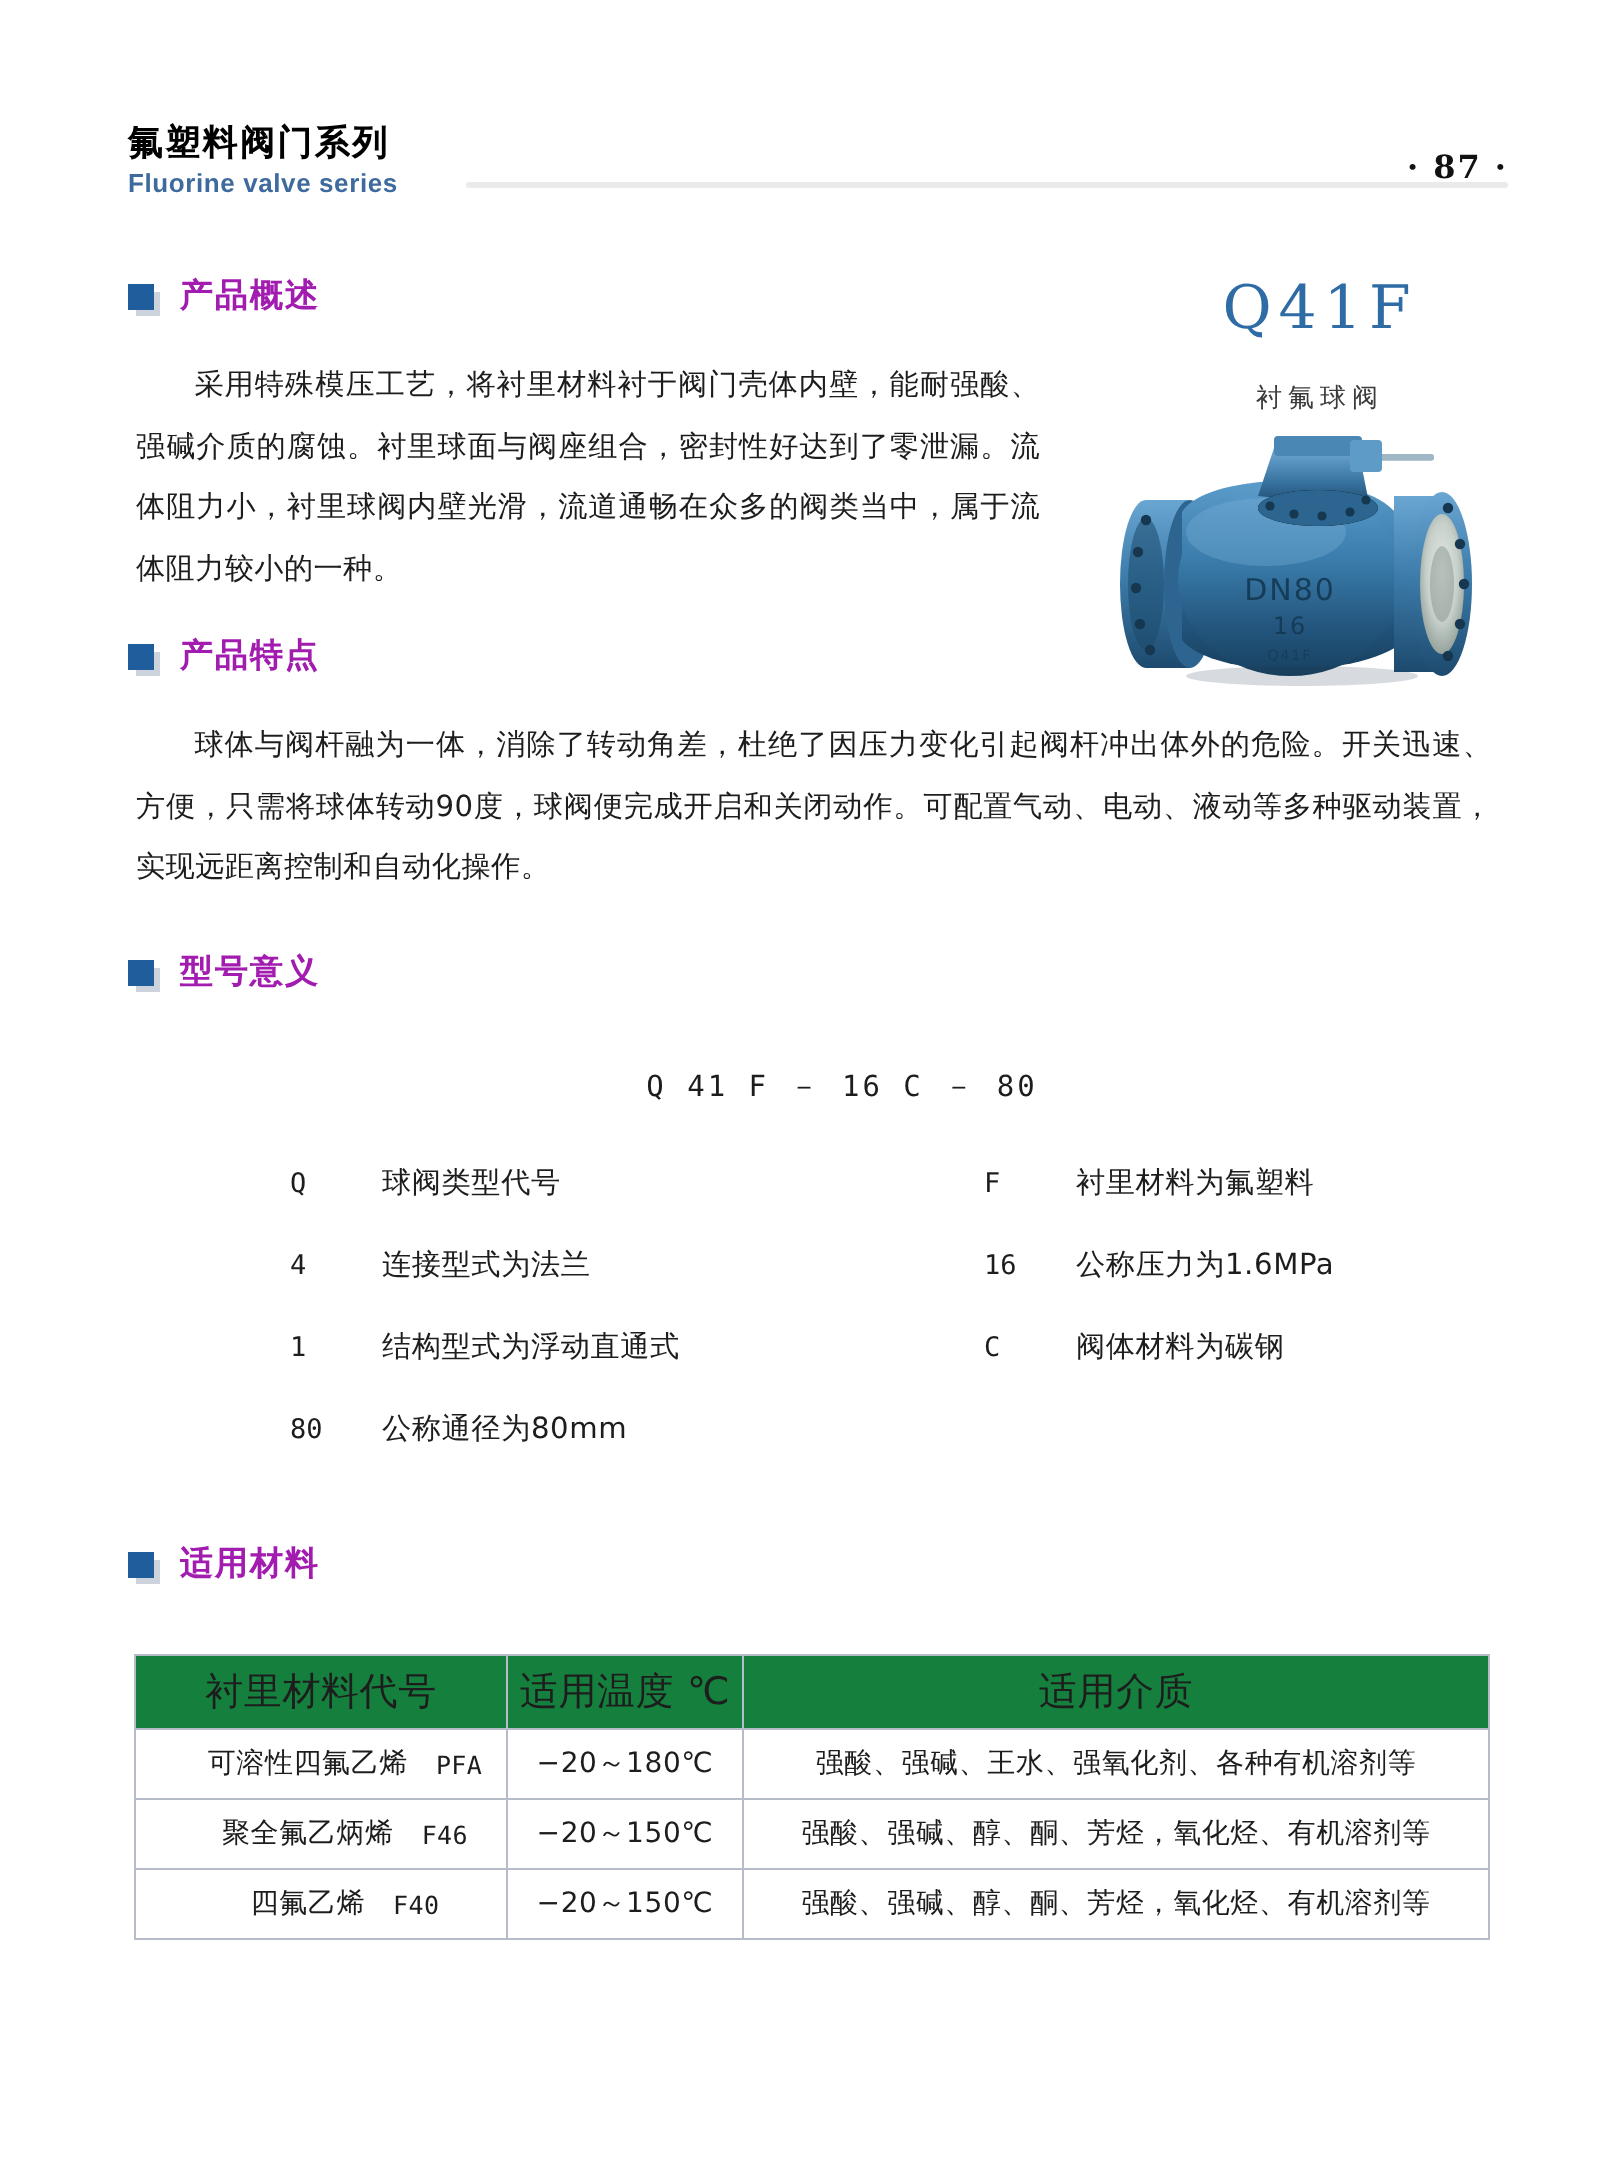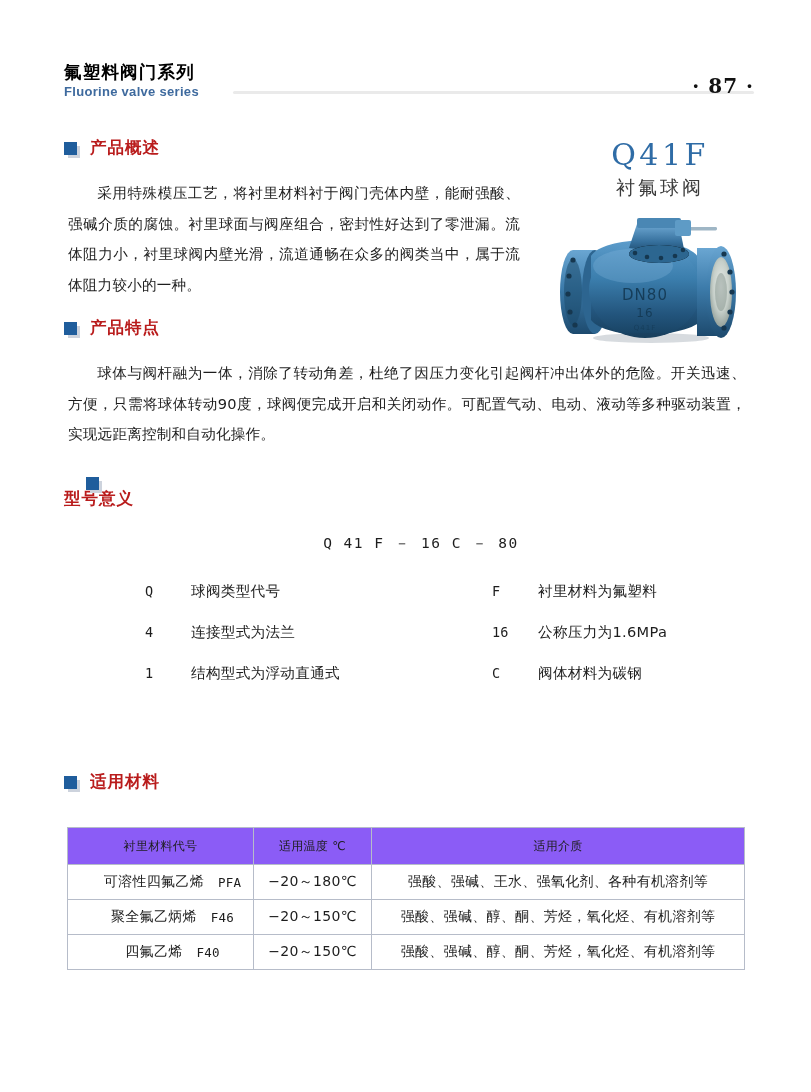--- a/index.html
+++ b/index.html
@@ -60,21 +60,21 @@
     top: 29px;
     height: 3px;
     background: #eaeaea;
     border-radius: 2px;
   }
   .page-number {
     position: absolute;
     right: 57px;
     top: 12px;
     font-family: "DejaVu Serif", "Liberation Serif", serif;
-    font-size: 20px;
+    font-size: 16px;
     font-weight: 700;
     color: #111111;
     letter-spacing: 1px;
     white-space: nowrap;
   }
 
   
   .sec-head {
     position: absolute;
     display: flex;
@@ -102,21 +102,21 @@
     position: absolute;
     left: 0;
     top: 0;
     width: 13px;
     height: 13px;
     background: #1f5d9c;
   }
   .sec-title {
     font-size: 16.5px;
     font-weight: 700;
-    color: #b91c1c;
+    color: #a21caf;
     letter-spacing: 1px;
     line-height: 18px;
   }
 
   
   .para {
     position: absolute;
     font-size: 14.6px;
     line-height: 30.5px;
     color: #1d1d1d;
@@ -135,26 +135,26 @@
   }
   .product-code {
     font-family: "DejaVu Serif", "Liberation Serif", serif;
     font-size: 30px;
     font-weight: 400;
     color: #2f6ca6;
     letter-spacing: 3.5px;
     line-height: 34px;
   }
   .product-name {
-    font-size: 19px;
+    font-size: 13px;
     font-weight: 400;
     color: #3b3b3b;
     letter-spacing: 3px;
     line-height: 28px;
-    margin-top: 1px;
+    margin-top: 14px;
   }
 
   
   .valve-photo {
     position: absolute;
     left: 533px;
     top: 214px;
     width: 252px;
     height: 130px;
   }
@@ -216,23 +216,23 @@
     border: 1px solid #b6bcc9;
     height: 34px;
     font-weight: 400;
     font-size: 14px;
     color: #1d1d1d;
     text-align: center;
     padding: 0;
     letter-spacing: 0.3px;
   }
   .mat-table thead th {
-    background: #8b5cf6;
+    background: #15803d;
     height: 36px;
-    font-size: 12px;
+    font-size: 19px;
   }
   .col-a { width: 186px; }
   .col-b { width: 118px; }
   .col-c { width: 373px; }
 
   .cell-mat {
     display: flex;
     align-items: center;
     justify-content: center;
     gap: 14px;
@@ -347,39 +347,43 @@
     <span class="sec-title">产品概述</span>
   </div>
   <div class="para" style="left:68px; top:178px; width:452px;">采用特殊模压工艺，将衬里材料衬于阀门壳体内壁，能耐强酸、强碱介质的腐蚀。衬里球面与阀座组合，密封性好达到了零泄漏。流体阻力小，衬里球阀内壁光滑，流道通畅在众多的阀类当中，属于流体阻力较小的一种。</div>
 
   <div class="sec-head" style="left:64px; top:319px;text-align:right;">
     <span class="bullet"></span>
     <span class="sec-title">产品特点</span>
   </div>
   <div class="para" style="left:68px; top:358px; width:678px;">球体与阀杆融为一体，消除了转动角差，杜绝了因压力变化引起阀杆冲出体外的危险。开关迅速、方便，只需将球体转动90度，球阀便完成开启和关闭动作。可配置气动、电动、液动等多种驱动装置，实现远距离控制和自动化操作。</div>
 
-  <div class="sec-head" style="left:64px; top:477px;flex-direction:column;">
+  <div class="sec-head" style="left:64px; top:477px;">
     <span class="bullet"></span>
     <span class="sec-title">型号意义</span>
   </div>
 
   <div class="model-code">Q 41 F － 16 C － 80</div>
 
   <div class="legend-col left">
     <div class="legend-row">
       <span class="legend-code">Q</span>
       <span class="legend-desc">球阀类型代号</span>
     </div>
     <div class="legend-row">
       <span class="legend-code">4</span>
       <span class="legend-desc">连接型式为法兰</span>
     </div>
     <div class="legend-row">
       <span class="legend-code">1</span>
       <span class="legend-desc">结构型式为浮动直通式</span>
+    </div>
+    <div class="legend-row">
+      <span class="legend-code">80</span>
+      <span class="legend-desc">公称通径为80mm</span>
     </div>
   </div>
 
   <div class="legend-col right">
     <div class="legend-row">
       <span class="legend-code">F</span>
       <span class="legend-desc">衬里材料为氟塑料</span>
     </div>
     <div class="legend-row">
       <span class="legend-code">16</span>

